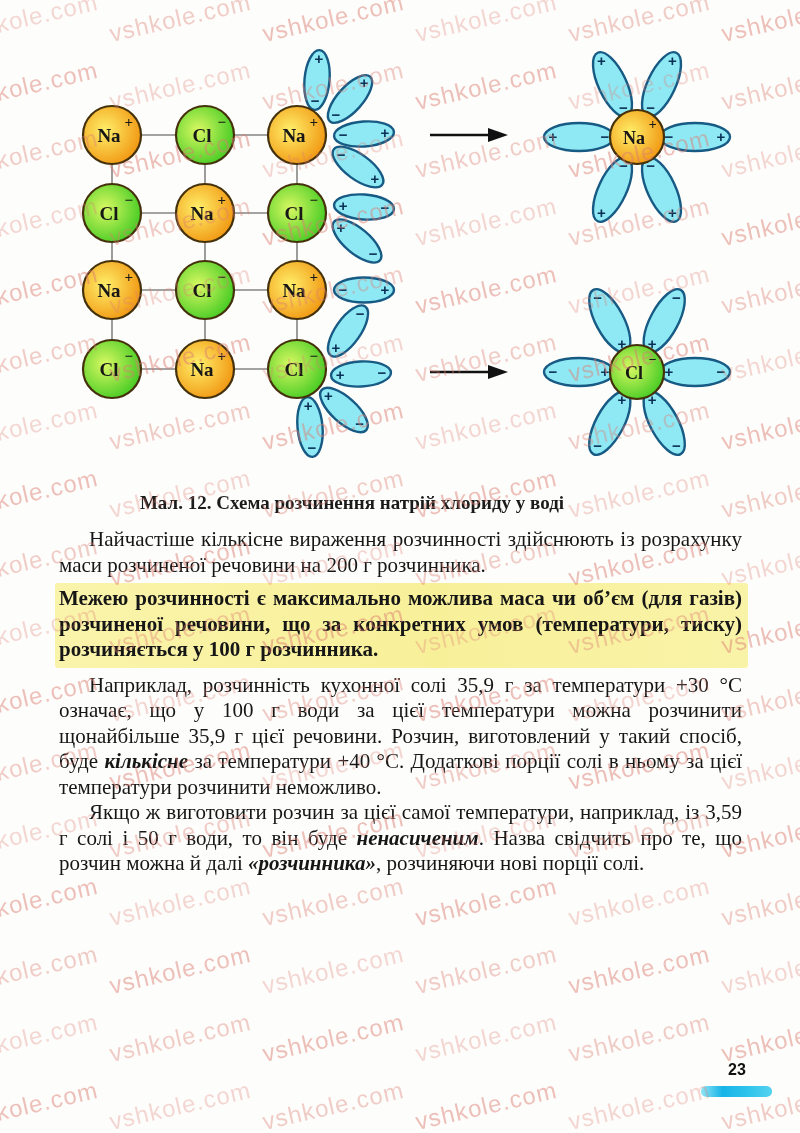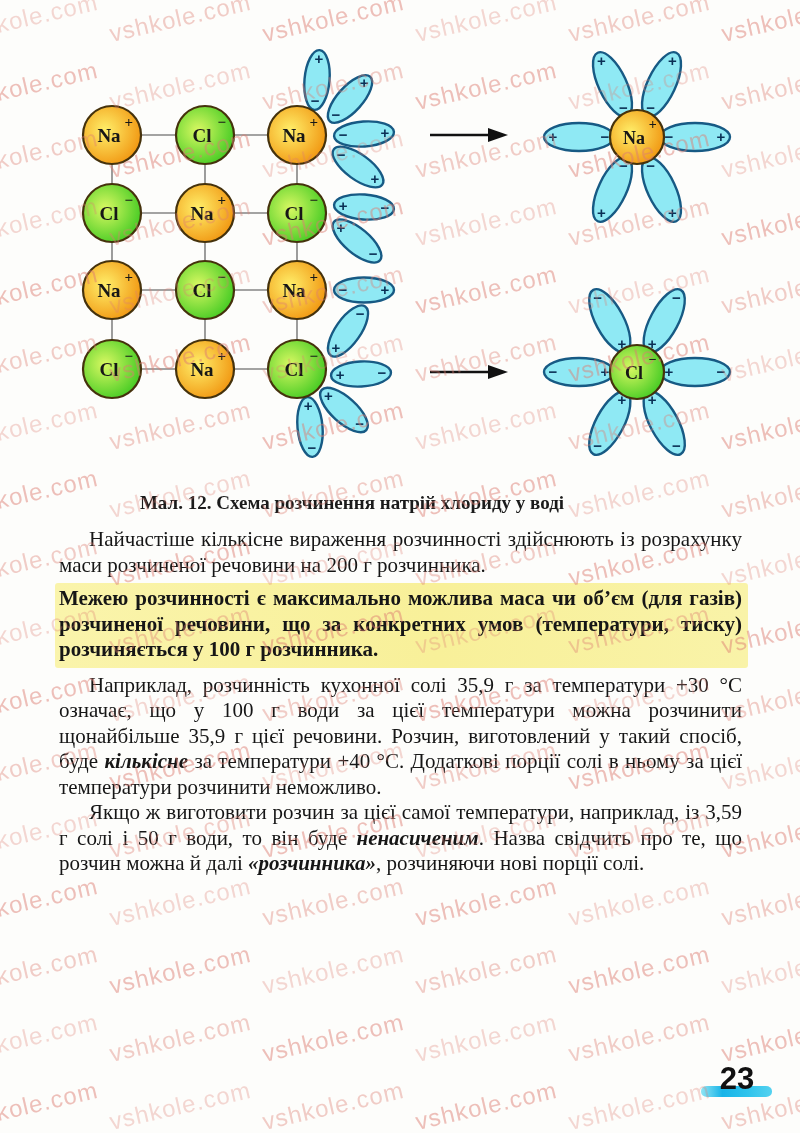--- a/index.html
+++ b/index.html
@@ -37,21 +37,21 @@
     padding:3px 6px 5px 4px;margin:5px -6px 5px -4px;
     border-radius:3px;
   }
   .em{font-weight:bold;font-style:italic;}
   .it{font-style:italic;}
   
   .pagenum{
     position:absolute;left:702px;top:1061px;width:70px;z-index:3;
     text-align:center;
     font-family:"Liberation Sans",sans-serif;font-weight:bold;
-    font-size:31px;color:#111;
+    font-size:16px;color:#111;
   }
   .swoosh{
     position:absolute;left:701px;top:1086px;width:71px;height:11px;z-index:2;
     border-radius:6px/5px;
     background:linear-gradient(90deg,#8fe5f4,#18b4e8 30%,#2ec3ec 65%,#55d2f0);
   }
 </style>
 </head>
 <body>
 

